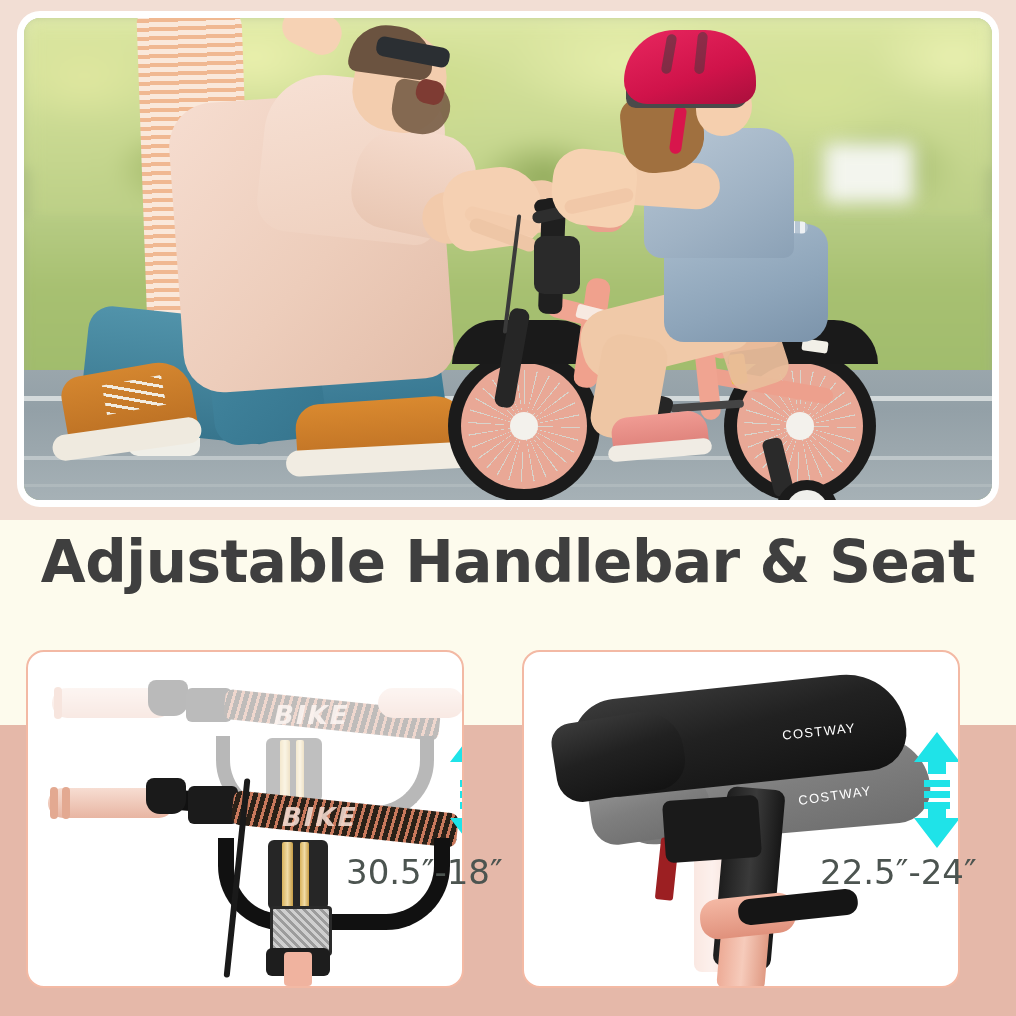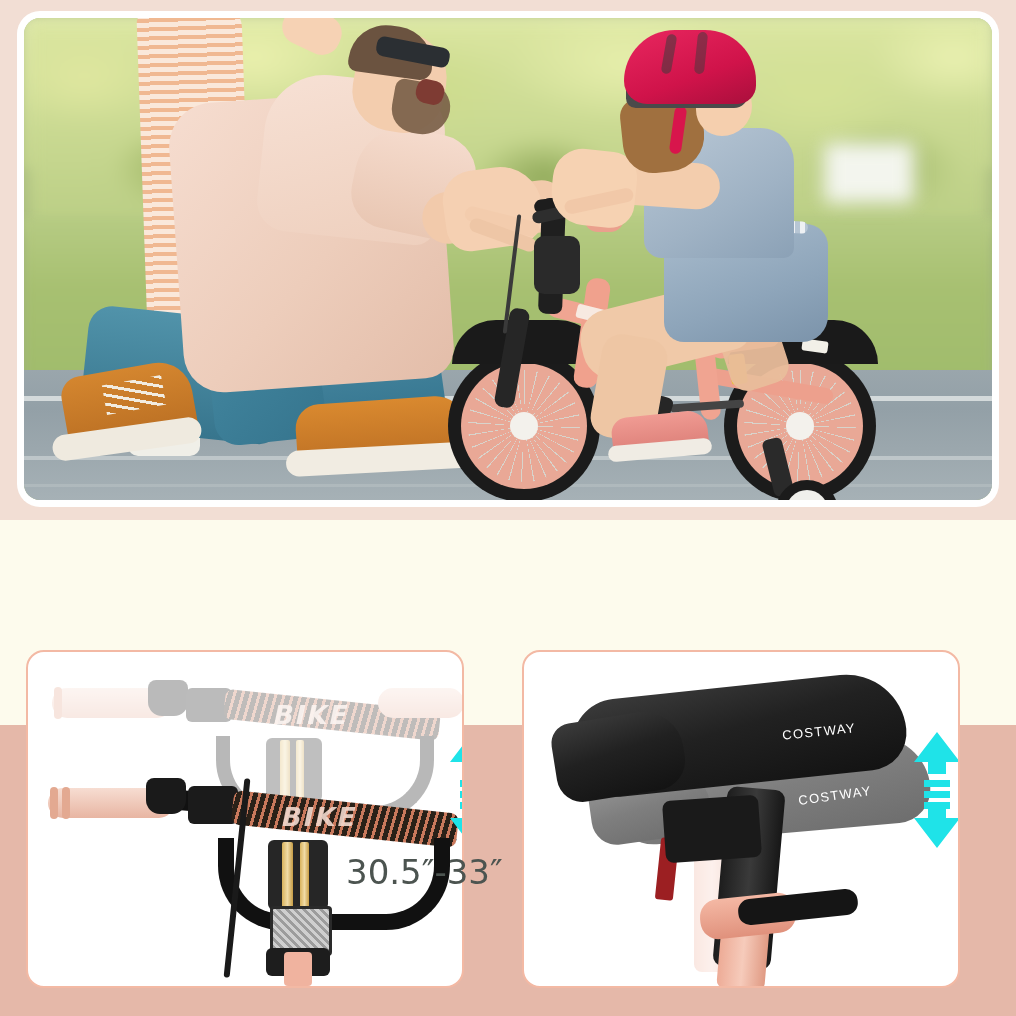--- a/index.html
+++ b/index.html
@@ -320,20 +320,21 @@
       <div class="k-face"></div>
       <div class="k-strap"></div>
       <div class="k-helmet-b"></div>
       <div class="k-helmet"></div>
       <div class="k-helmet-v"></div>
       <div class="k-helmet-v2"></div>
 
     </div>
   </div>
 
+  <div class="headline">Adjustable Handlebar &amp; Seat</div>
 
   <div class="card card-left">
 
     <div class="hb-ghost">
       <div class="hb-grip" style="left:24px;top:36px;width:120px;"></div>
       <div class="hb-gripring" style="left:26px;top:35px;"></div>
       <div class="hb-bar" style="left:130px;top:42px;width:120px;height:18px;transform:rotate(5deg);"></div>
       <div class="hb-bell" style="left:120px;top:28px;"></div>
       <div class="hb-clamp" style="left:158px;top:36px;width:46px;height:34px;"></div>
       <div class="hb-barP" style="left:196px;top:48px;width:216px;height:30px;transform:rotate(6deg);"></div>
@@ -398,15 +399,16 @@
 
     <svg class="arrow" style="left:386px;top:78px;" viewBox="0 0 54 120">
       <polygon points="27,2 50,32 36,32 36,44 18,44 18,32 4,32" fill="#1fe3e8"></polygon>
       <rect x="14" y="50" width="26" height="7" fill="#1fe3e8"></rect>
       <rect x="14" y="61" width="26" height="7" fill="#1fe3e8"></rect>
       <rect x="14" y="72" width="26" height="7" fill="#1fe3e8"></rect>
       <polygon points="27,118 50,88 36,88 36,76 18,76 18,88 4,88" fill="#1fe3e8"></polygon>
     </svg>
   </div>
 
-  <div class="measure measure-left">30.5″-33″</div>
+  <div class="measure measure-left">30.5″-18″</div>
+  <div class="measure measure-right">22.5″-24″</div>
 
 </div>
 
 </body></html>

